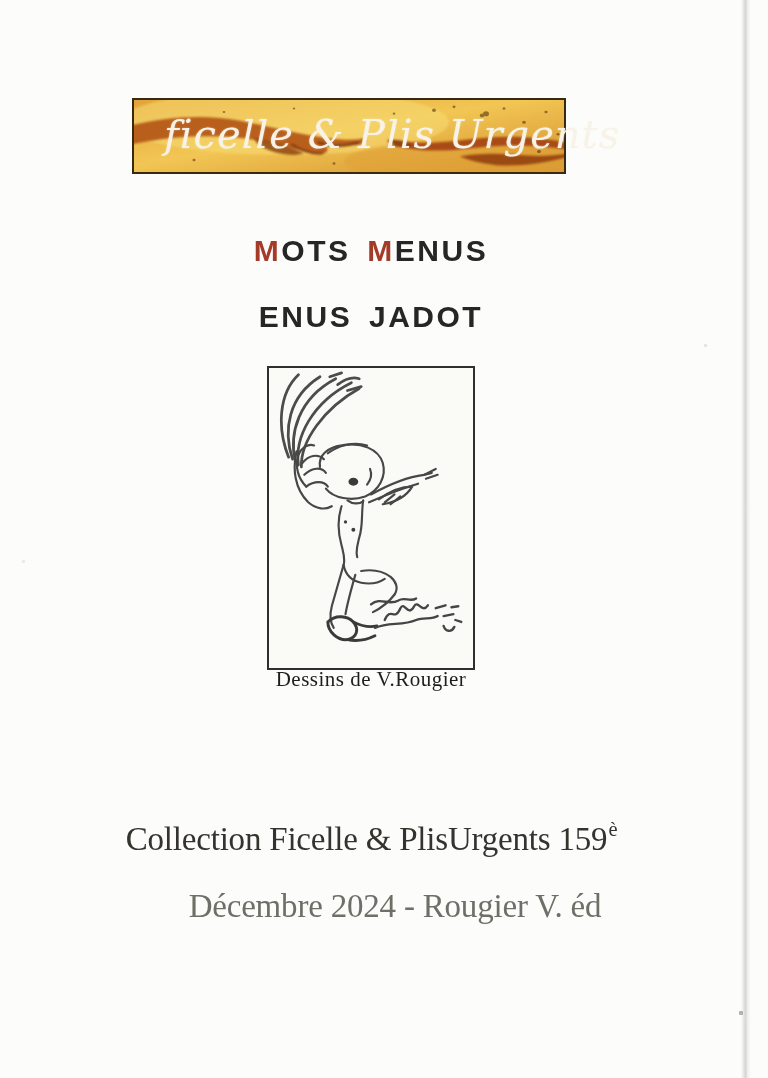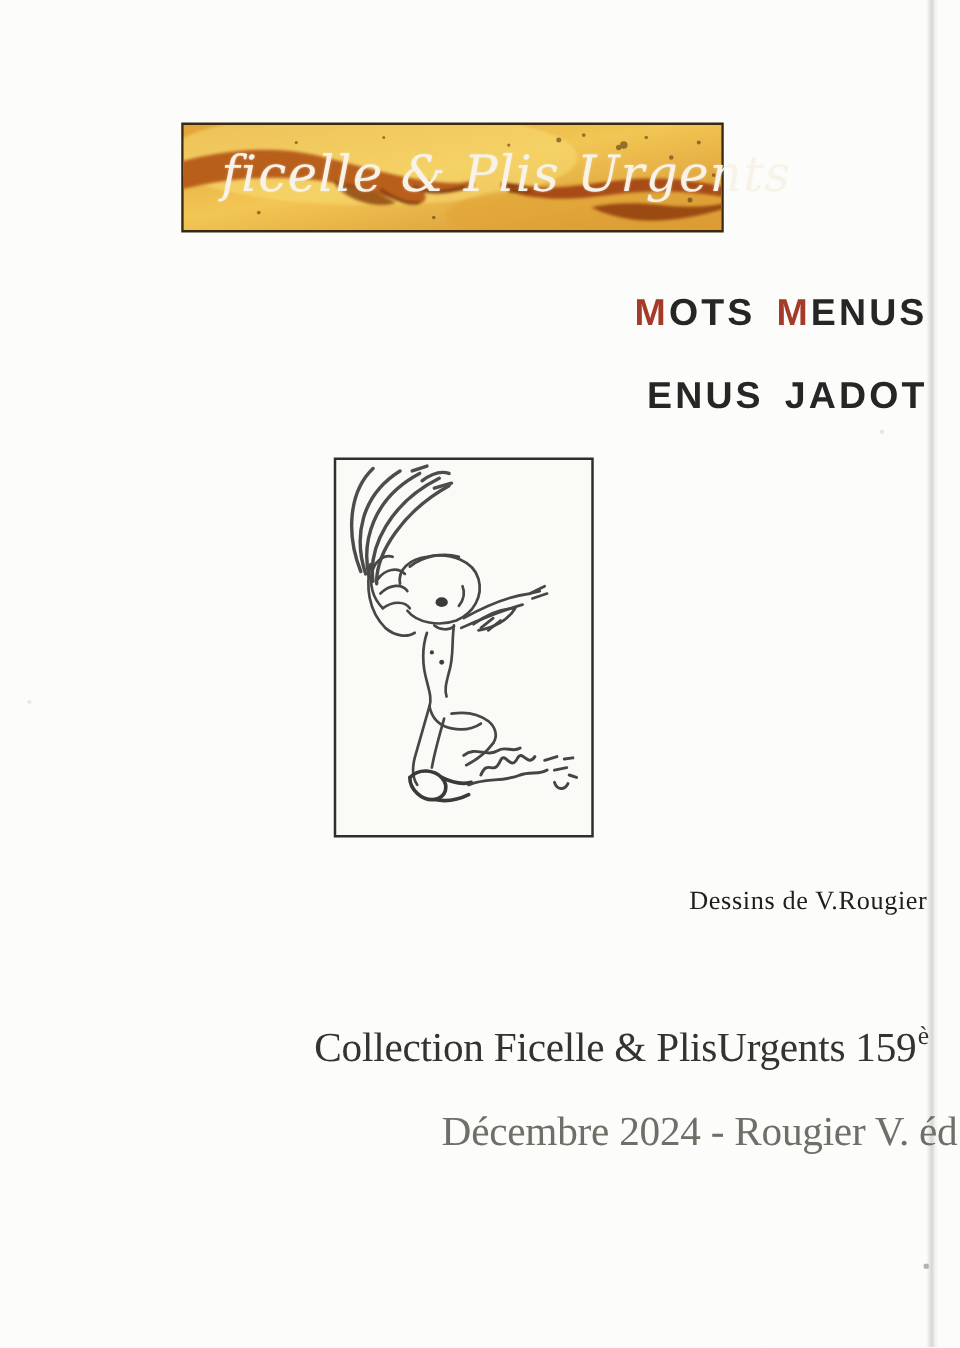--- a/index.html
+++ b/index.html
@@ -28,22 +28,22 @@
     border-radius: 1px;
     opacity: .75;
   }
   .speck.s1 { left: 739px; top: 1011px; width: 4px; height: 4px; }
   .speck.s2 { left: 704px; top: 344px;  width: 3px; height: 3px; opacity:.25; }
   .speck.s3 { left: 22px;  top: 560px;  width: 3px; height: 3px; opacity:.2; }
 
   
   .banner {
     position: absolute;
-    left: 145px; top: 98px;
-    width: 434px; height: 88px;
+    left: 132px; top: 98px;
+    width: 434px; height: 76px;
     border: 2px solid #382a10;
     box-sizing: border-box;
   }
   .banner svg { display: block; width: 100%; height: 100%; }
   .banner-label {
     position: absolute;
     left: 30px; top: 50%;
     transform: translateY(-54%);
     font-family: "DejaVu Serif", serif;
     font-style: italic;
@@ -52,21 +52,21 @@
     color: #f7f3e9;
     white-space: nowrap;
     text-shadow: 0 0 2px rgba(255,250,235,.45);
   }
 
   
   .cline {
     position: absolute;
     left: 0;
     width: 742px;
-    text-align: right;
+    text-align: center;
     white-space: nowrap;
   }
   .title {
     top: 234px;
     font-family: "Liberation Sans", sans-serif;
     font-weight: 700;
     font-size: 30px;
     letter-spacing: 2.5px;
     word-spacing: 6px;
     color: #262626;
@@ -84,21 +84,21 @@
   .frame {
     position: absolute;
     left: 267px; top: 366px;
     width: 208px; height: 304px;
     border: 2px solid #2f2f2f;
     box-sizing: border-box;
     background: #fafaf7;
   }
   .frame svg { display: block; width: 100%; height: 100%; }
   .caption {
-    top: 708px;
+    top: 667px;
     font-size: 21px;
     letter-spacing: .5px;
     color: #1e1e1e;
   }
   .collection {
     top: 820px;
     font-size: 33px;
     letter-spacing: -0.2px;
     color: #34332e;
   }

